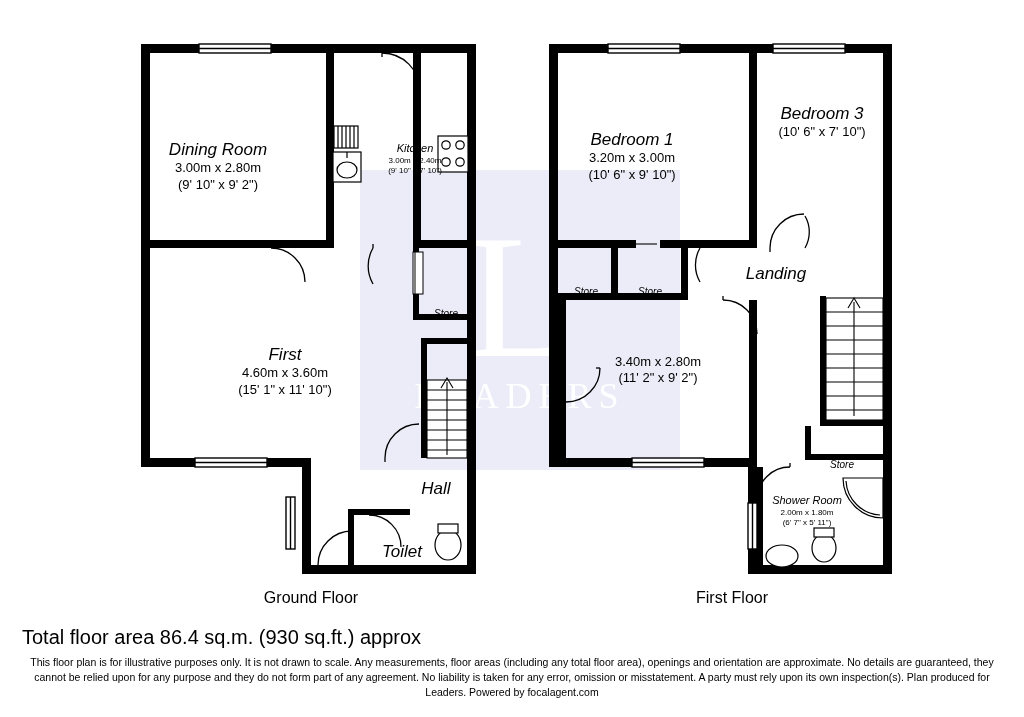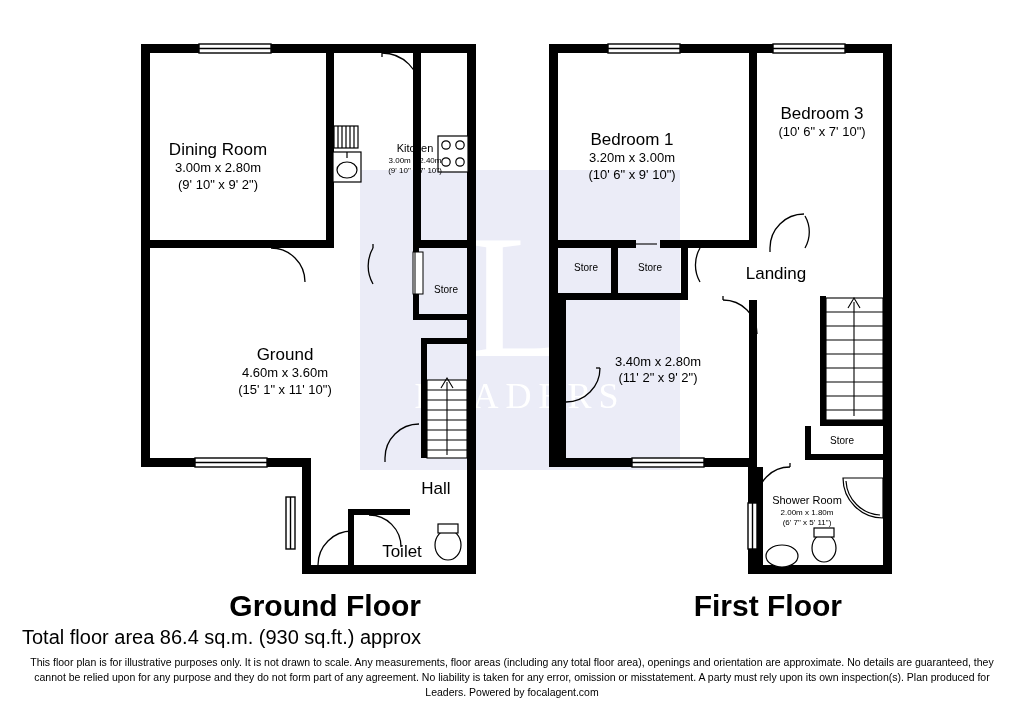--- a/index.html
+++ b/index.html
@@ -24,40 +24,41 @@
   .room-label {
     position: absolute;
     text-align: center;
     line-height: 1.25;
     white-space: nowrap;
   }
   .room-name {
     display: block;
     font-size: 17px;
     font-weight: 400;
+    font-style: italic;
   }
   .room-dim {
     display: block;
     font-size: 13px;
   }
   .room-dim2 {
     display: block;
     font-size: 13px;
   }
   
   .small .room-name { font-size: 11px; }
   .small .room-dim, .small .room-dim2 { font-size: 8px; }
-  .tiny .room-name { font-size: 10px; }
+  .tiny .room-name { font-size: 10px; margin-top: 24px; }
   .plain .room-name { font-size: 17px; }
 
   .floor-title {
     position: absolute;
-    font-size: 30px;
-    font-weight: bold;
-    text-align: right;
+    font-size: 16px;
+    font-weight: normal;
+    text-align: center;
     white-space: nowrap;
   }
   .total-area {
     position: absolute;
     left: 22px;
     top: 626px;
     font-size: 20px;
   }
   .disclaimer {
     position: absolute;
@@ -309,21 +310,21 @@
   <span class="room-dim2">(9' 10" x 9' 2")</span>
 </div>
 
 <div class="room-label small" style="left:349px; top:142px; width:132px;">
   <span class="room-name">Kitchen</span>
   <span class="room-dim">3.00m x 2.40m</span>
   <span class="room-dim2">(9' 10" x 7' 10")</span>
 </div>
 
 <div class="room-label" style="left:195px; top:344px; width:180px;">
-  <span class="room-name">Ground</span>
+  <span class="room-name">First</span>
   <span class="room-dim">4.60m x 3.60m</span>
   <span class="room-dim2">(15' 1" x 11' 10")</span>
 </div>
 
 <div class="room-label tiny" style="left:424px; top:284px; width:44px;">
   <span class="room-name">Store</span>
 </div>
 
 <div class="room-label plain" style="left:396px; top:478px; width:80px;">
   <span class="room-name">Hall</span>

